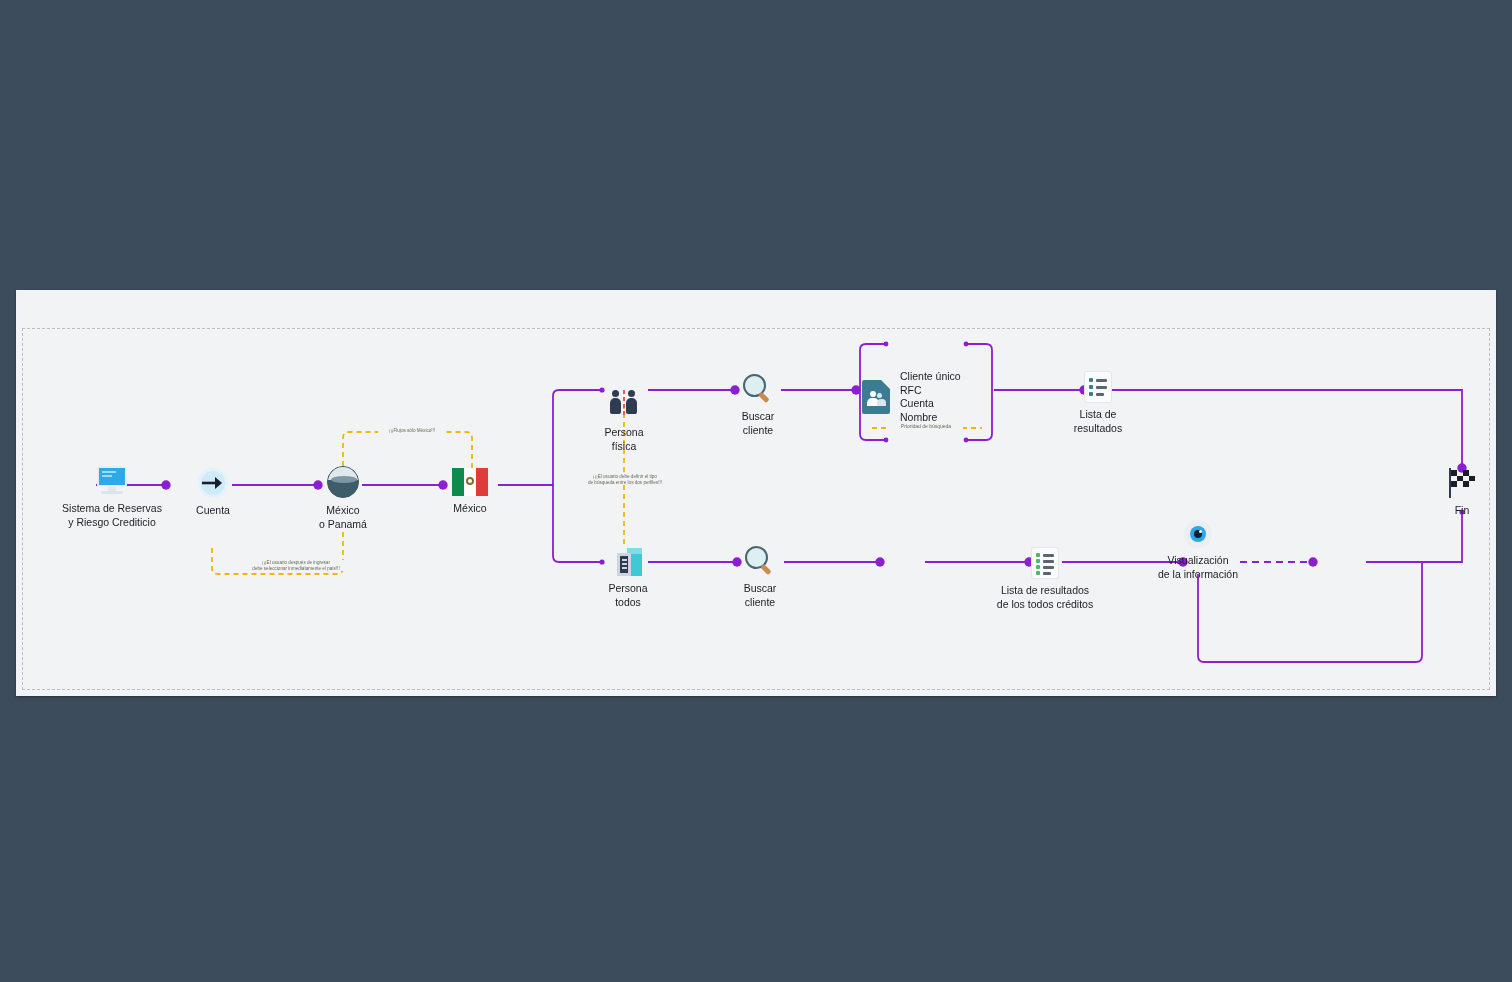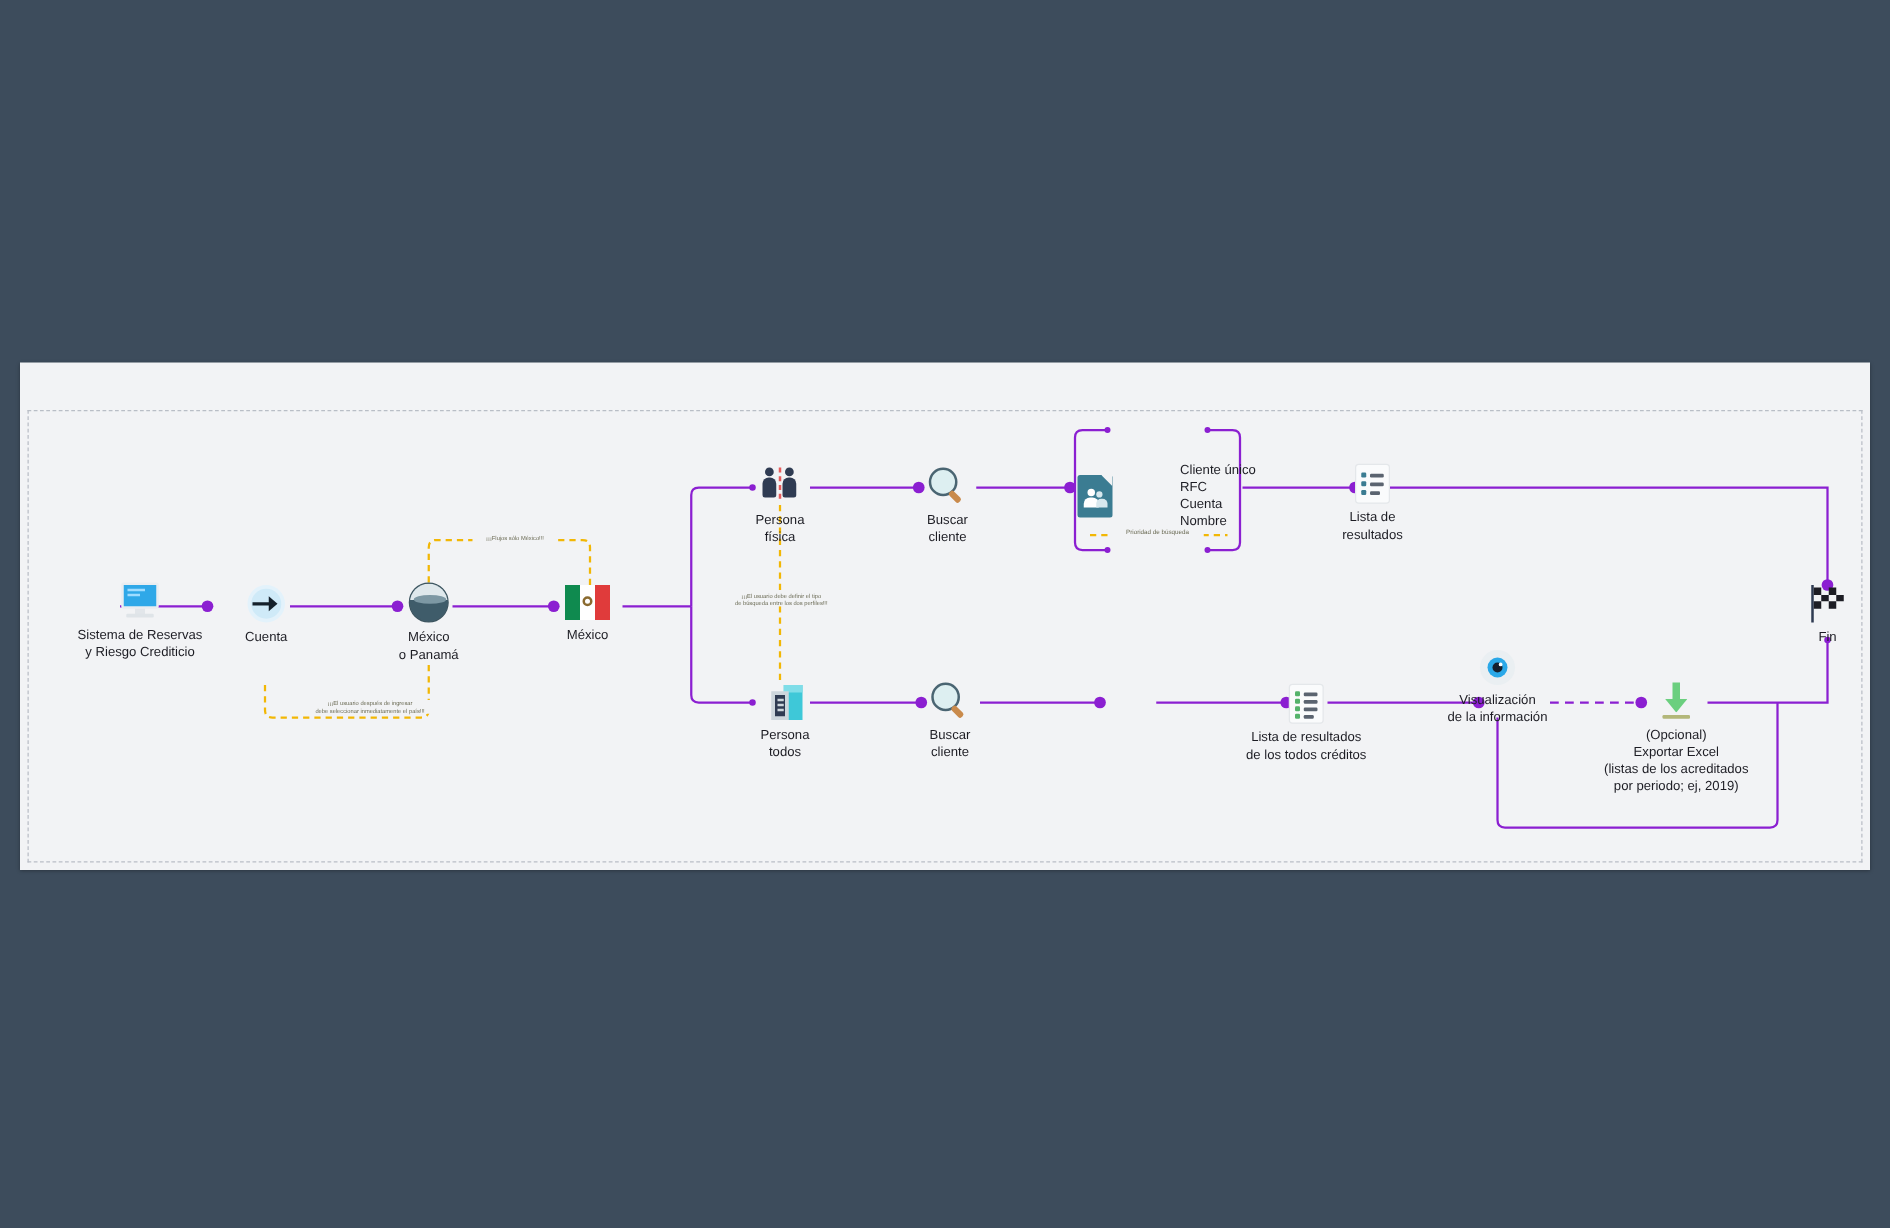--- a/index.html
+++ b/index.html
@@ -286,21 +286,21 @@
   <div class="node" style="left:443px; top:468px; width:54px;">
     <span class="ic ic-flag">
       <span class="f-g"></span>
         <span class="f-w"></span>
         <span class="f-r"></span>
       <span class="f-e"></span>
     </span>
     <span class="cap">México</span>
   </div>
 
-  <div class="node" style="left:592px; top:372px; width:64px;">
+  <div class="node" style="left:592px; top:388px; width:64px;">
     <span class="ic ic-people">
       <span class="pp-h" style="left:4px;top:2px;"></span>
       <span class="pp-b" style="left:2px;top:10px;"></span>
       <span class="pp-h" style="left:20px;top:2px;"></span>
       <span class="pp-b" style="left:18px;top:10px;"></span>
       <span class="pp-mark" style="left:15px;top:2px;"></span>
       <span class="pp-mark" style="left:15px;top:9px;"></span>
       <span class="pp-mark" style="left:15px;top:16px;"></span>
       <span class="pp-mark" style="left:15px;top:23px;"></span>
     </span>
@@ -317,21 +317,21 @@
 
   <div style="position:absolute; left:862px; top:370px; display:flex; align-items:center; gap:10px;">
     <span class="ic ic-doc">
       <span class="d-page"></span>
         <span class="d-fold"></span>
       <span class="d-b1"></span>
         <span class="d-b2"></span>
       <span class="d-h1"></span>
         <span class="d-h2"></span>
     </span>
-    <span class="textblock" style="position:relative; left:0; top:0;margin-left:44px;">Cliente único
+    <span class="textblock" style="position:relative; left:0; top:0;">Cliente único
 RFC
 Cuenta
 Nombre</span>
   </div>
 
   <div class="node" style="left:1067px; top:372px; width:62px;">
     <span class="ic ic-list">
       <span class="l-b" style="top:6px;"></span>
         <span class="l-l" style="top:7px;"></span>
       <span class="l-b" style="top:13px;"></span>
@@ -399,31 +399,20 @@
     <span class="ic ic-eye">
       <span class="e-halo"></span>
         <span class="e-out"></span>
       <span class="e-pup"></span>
         <span class="e-gl"></span>
     </span>
     <span class="cap">Visualización
 de la información</span>
   </div>
 
-  <div class="node" style="left:1258px; top:546px; width:166px;">
-    <span class="ic ic-dl">
-      <span class="dl-stem"></span>
-        <span class="dl-head"></span>
-        <span class="dl-base"></span>
-    </span>
-    <span class="cap">(Opcional)
-Exportar Excel
-(listas de los acreditados
-por periodo; ej, 2019)</span>
-  </div>
 
   <div class="note" style="left:378px; top:428px; width:68px;">¡¡¡Flujos sólo México!!!</div>
 
   <div class="note" style="left:235px; top:560px; width:122px;">¡¡¡El usuario después de ingresar
 debe seleccionar inmediatamente el país!!!</div>
 
   <div class="note" style="left:578px; top:474px; width:94px;">¡¡¡El usuario debe definir el tipo
 de búsqueda entre los dos perfiles!!!</div>
 
   <div class="note b" style="left:889px; top:424px; width:74px;">Prioridad de búsqueda</div>

